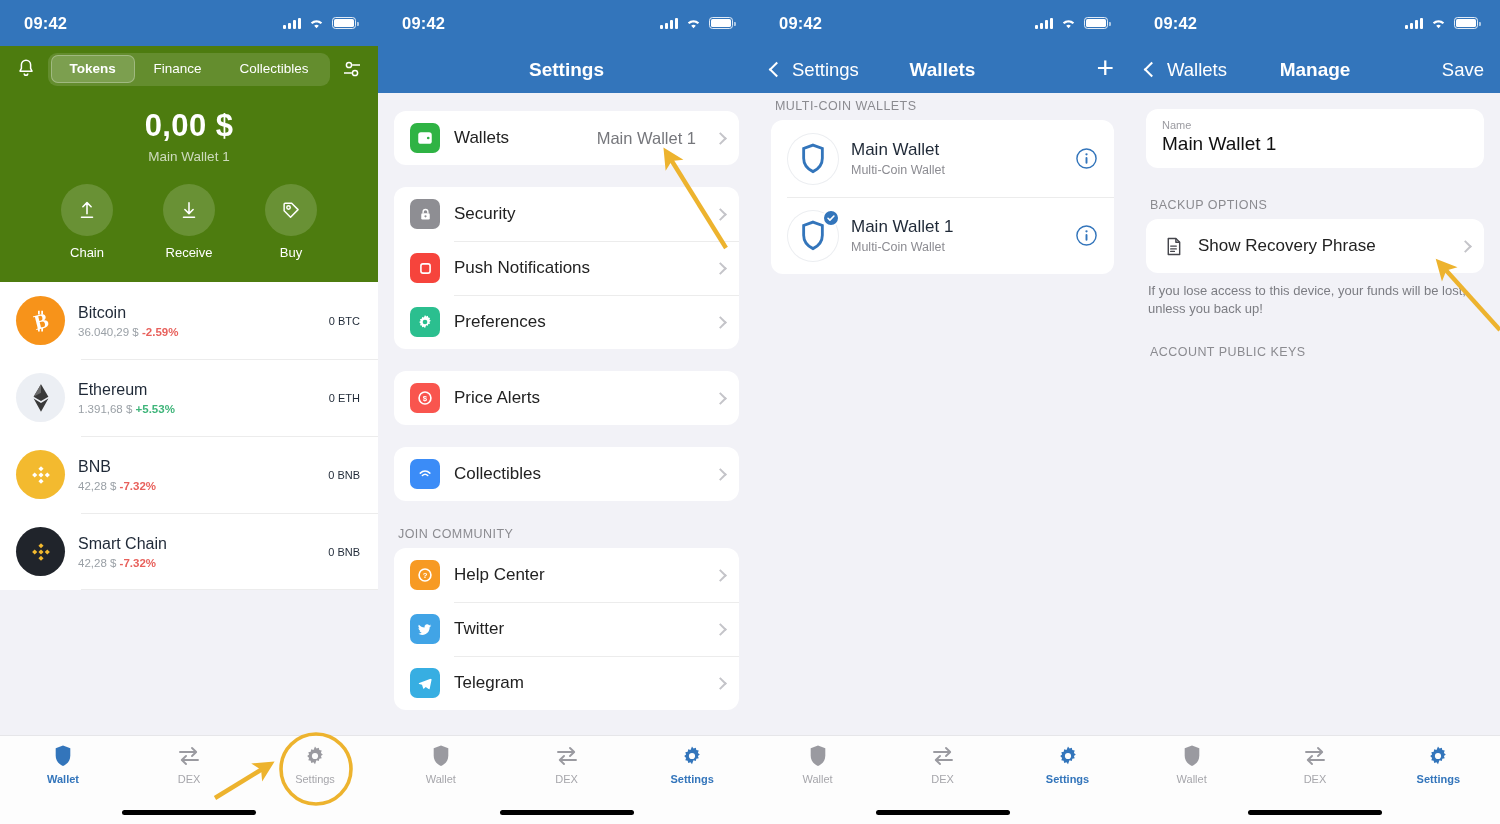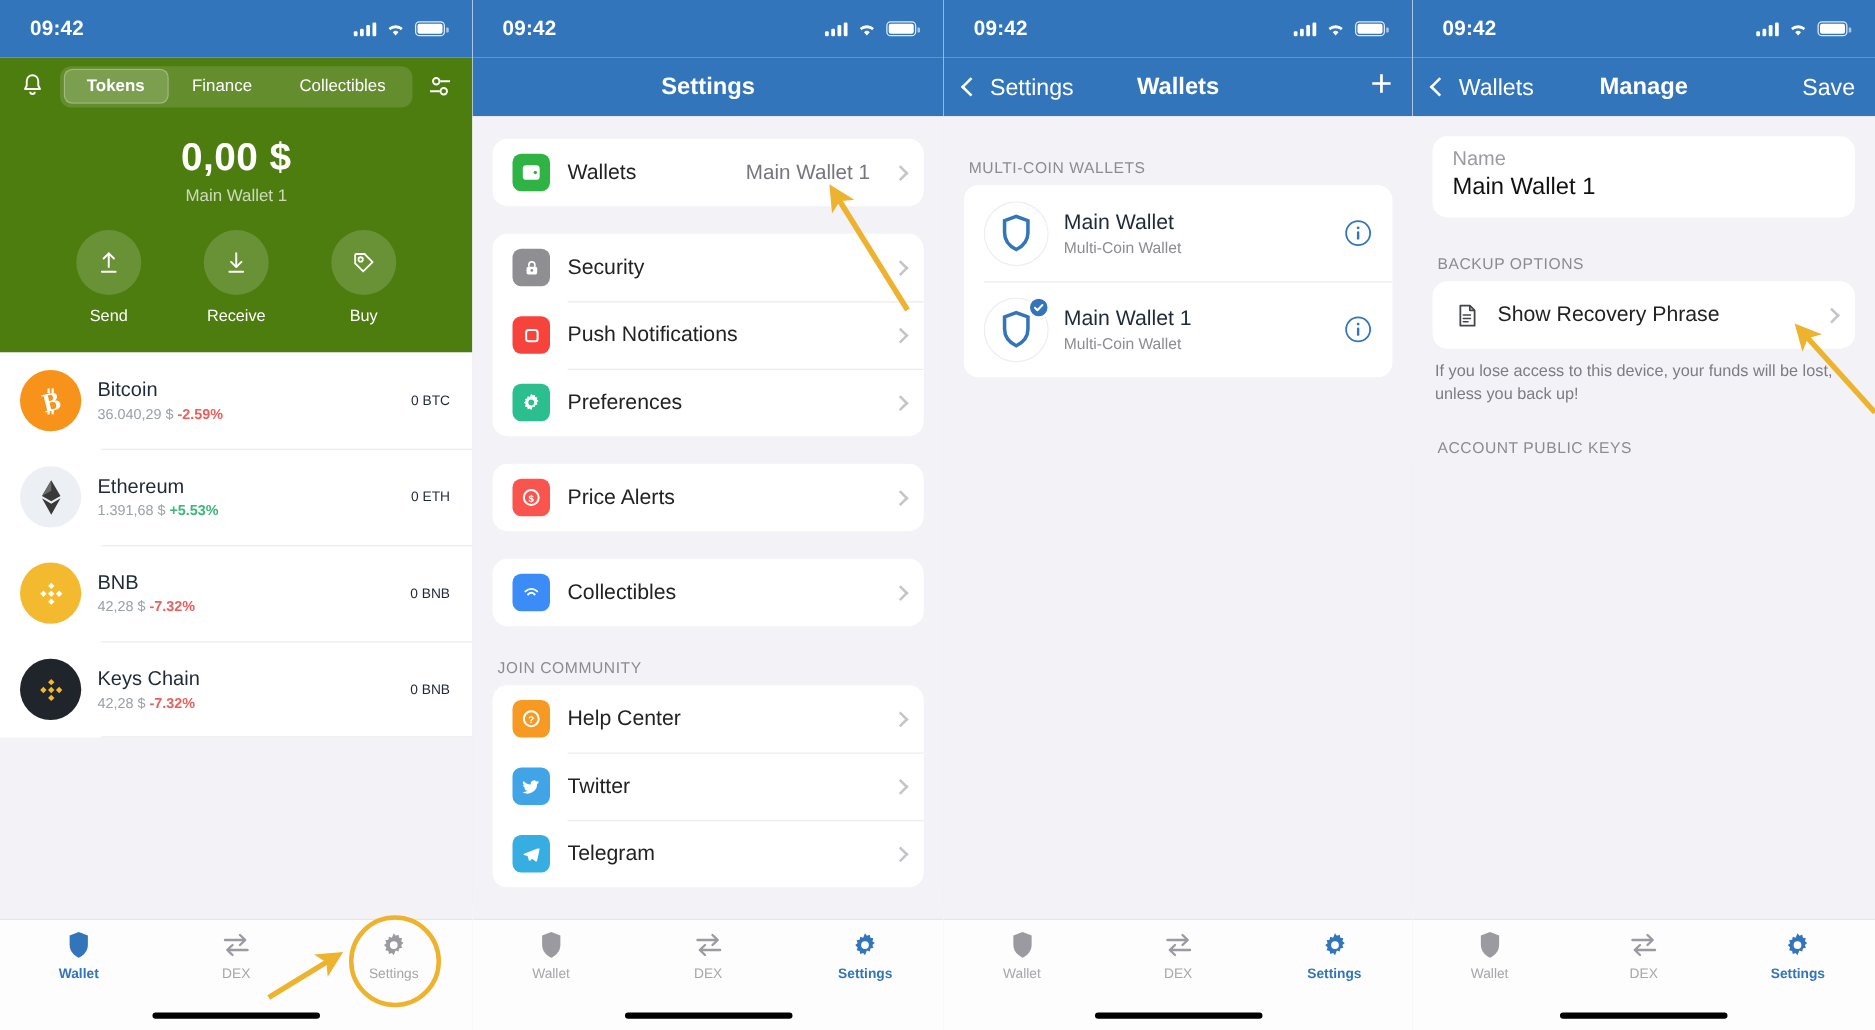--- a/index.html
+++ b/index.html
@@ -175,21 +175,21 @@
   }
   .w-mid { flex:1 1 auto; }
   .w-name { font-size: 17px; color:#1f2937; font-weight: 500;}
   .w-sub { font-size: 12.5px; color:#8c8c92; margin-top:3px;}
   .info-ic { width:23px; height:23px; flex:0 0 auto;}
 
   
   .name-card {
     background:#fff; border-radius: 12px; margin: 0 16px; padding: 10px 16px 13px;
   }
-  .name-lbl { font-size: 16px; color:#9b9ba1; }
+  .name-lbl { font-size: 11px; color:#9b9ba1; }
   .name-val { font-size: 19px; color:#111; margin-top: 2px; }
   .note {
     font-size: 13px; color:#7c7d83; line-height: 1.42; padding: 9px 22px 0 18px;
   }
 
   
   .tabbar {
     position: absolute; left: 0; right: 0; bottom: 0; height: 89px;
     background: #fdfdfd;
     border-top: 1px solid #e6e6e9;
@@ -257,21 +257,21 @@
         <div class="bal-wallet">Main Wallet 1</div>
       </div>
 
       <div class="actions">
         <div class="action">
           <div class="act-circle">
             <svg width="22" height="22" viewBox="0 0 24 24">
                 <path d="M12 4v12M12 4l-4.5 4.5M12 4l4.5 4.5M6 20h12" fill="none" stroke="#fff" stroke-width="1.7" stroke-linecap="round" stroke-linejoin="round"></path>
               </svg>
           </div>
-          <div class="act-label">Send</div>
+          <div class="act-label">Chain</div>
         </div>
         <div class="action">
           <div class="act-circle">
             <svg width="22" height="22" viewBox="0 0 24 24">
                 <path d="M12 16V4M12 16l-4.5-4.5M12 16l4.5-4.5M6 20h12" fill="none" stroke="#fff" stroke-width="1.7" stroke-linecap="round" stroke-linejoin="round"></path>
               </svg>
           </div>
           <div class="act-label">Receive</div>
         </div>
         <div class="action">
@@ -354,21 +354,21 @@
               <g fill="#F3BA2F">
                 <path d="M12 4.4l2.2 2.2L12 8.8 9.8 6.6z"></path>
                 <path d="M12 15.2l2.2 2.2L12 19.6l-2.2-2.2z"></path>
                 <path d="M6.6 9.8L8.8 12l-2.2 2.2L4.4 12z"></path>
                 <path d="M17.4 9.8L19.6 12l-2.2 2.2L15.2 12z"></path>
                 <path d="M12 9.8L14.2 12 12 14.2 9.8 12z"></path>
               </g>
             </svg>
         </div>
         <div class="t-mid">
-          <div class="t-name">Keys Chain</div>
+          <div class="t-name">Smart Chain</div>
           <div class="t-sub">
             <span>42,28 $</span>
             <span class="chg-neg">-7.32%</span>
           </div>
         </div>
         <div class="t-amt">0 BNB</div>
       </div>
     </div>
 
     <div class="tabbar">
@@ -586,21 +586,21 @@
       <div class="nav-left">
         <span class="chev-back"></span>
         <span>Settings</span>
       </div>
       <div class="nav-title">Wallets</div>
       <div class="nav-right">
         <span class="plus">+</span>
       </div>
     </div>
 
-    <div class="content" style="padding-top:34px;">
+    <div class="content" style="padding-top:6px;">
       <div class="grp-head">MULTI-COIN WALLETS</div>
       <div class="group">
         <div class="wrow">
           <div class="w-ico">
             <svg width="30" height="34" viewBox="0 0 20 24">
                 <path d="M10 2.2l6.6 2.4v6.8c0 4.5-2.8 7.6-6.6 9.5-3.8-1.9-6.6-5-6.6-9.5V4.6z" fill="none" stroke="#3375bb" stroke-width="2"></path>
               </svg>
           </div>
           <div class="w-mid">
             <div class="w-name">Main Wallet</div>

